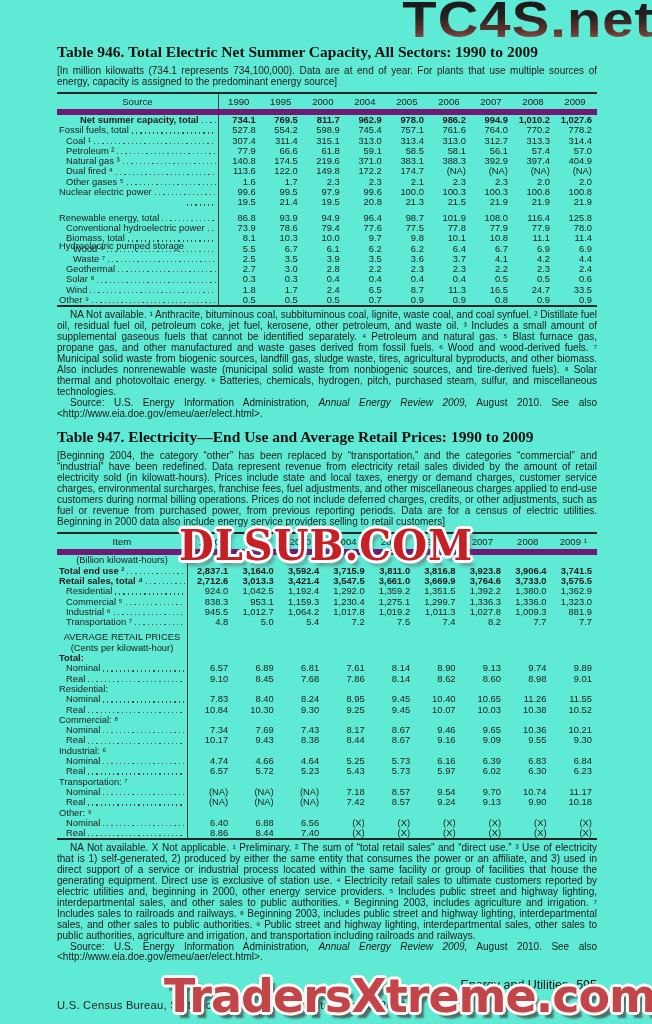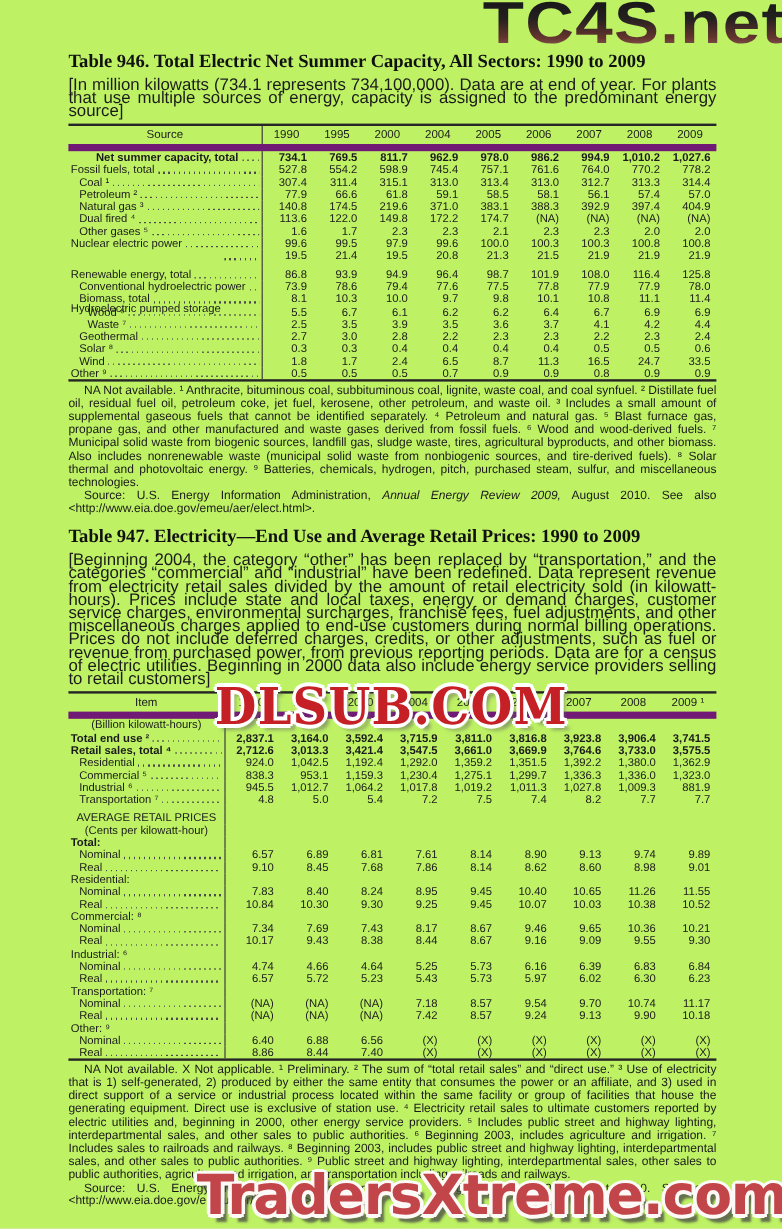--- a/index.html
+++ b/index.html
@@ -1,23 +1,23 @@
 <!DOCTYPE html>
 <html><head>
 <meta charset="utf-8">
 <style>
   html,body{margin:0;padding:0;background:#e8e8e8;}
-  .page{position:relative;width:652px;height:1024px;margin:0 auto;background:#bef264;
+  .page{position:relative;width:652px;height:1024px;margin:0 auto;background:#5eead4;
         font-family:"Liberation Sans","DejaVu Sans",sans-serif;color:#1b1b1b;overflow:hidden;}
   .content{position:absolute;left:57px;top:0;width:540px;padding-top:43px;}
 
   .ttl{font-family:"Liberation Serif","DejaVu Serif",serif;font-weight:bold;
        font-size:15.5px;line-height:18px;margin:0 0 4px 0;color:#111;}
   .ttl.t2{margin-top:9px;}
-  .note{font-size:14px;line-height:11px;margin:0 0 5px 0;text-align:justify;color:#1b1b1b;}
+  .note{font-size:10px;line-height:11px;margin:0 0 5px 0;text-align:justify;color:#1b1b1b;}
 
   .tbl{border-top:2px solid #262626;border-bottom:2px solid #262626;}
   .t-row{display:flex;height:10.3px;line-height:10.3px;font-size:9.4px;}
   .t-row.hdr{height:15px;line-height:15px;border-bottom:6px solid #701a75;font-size:9.6px;}
   .t-row.g{height:5px;}
   .bold{font-weight:bold;}
   .lab{display:flex;align-items:baseline;border-right:1px solid #3d3d3d;}
   .t946 .lab{width:161px;}
   .t947 .lab{width:130px;}
   .lab.hl,.lab.ctr{display:block;text-align:center;white-space:nowrap;}

